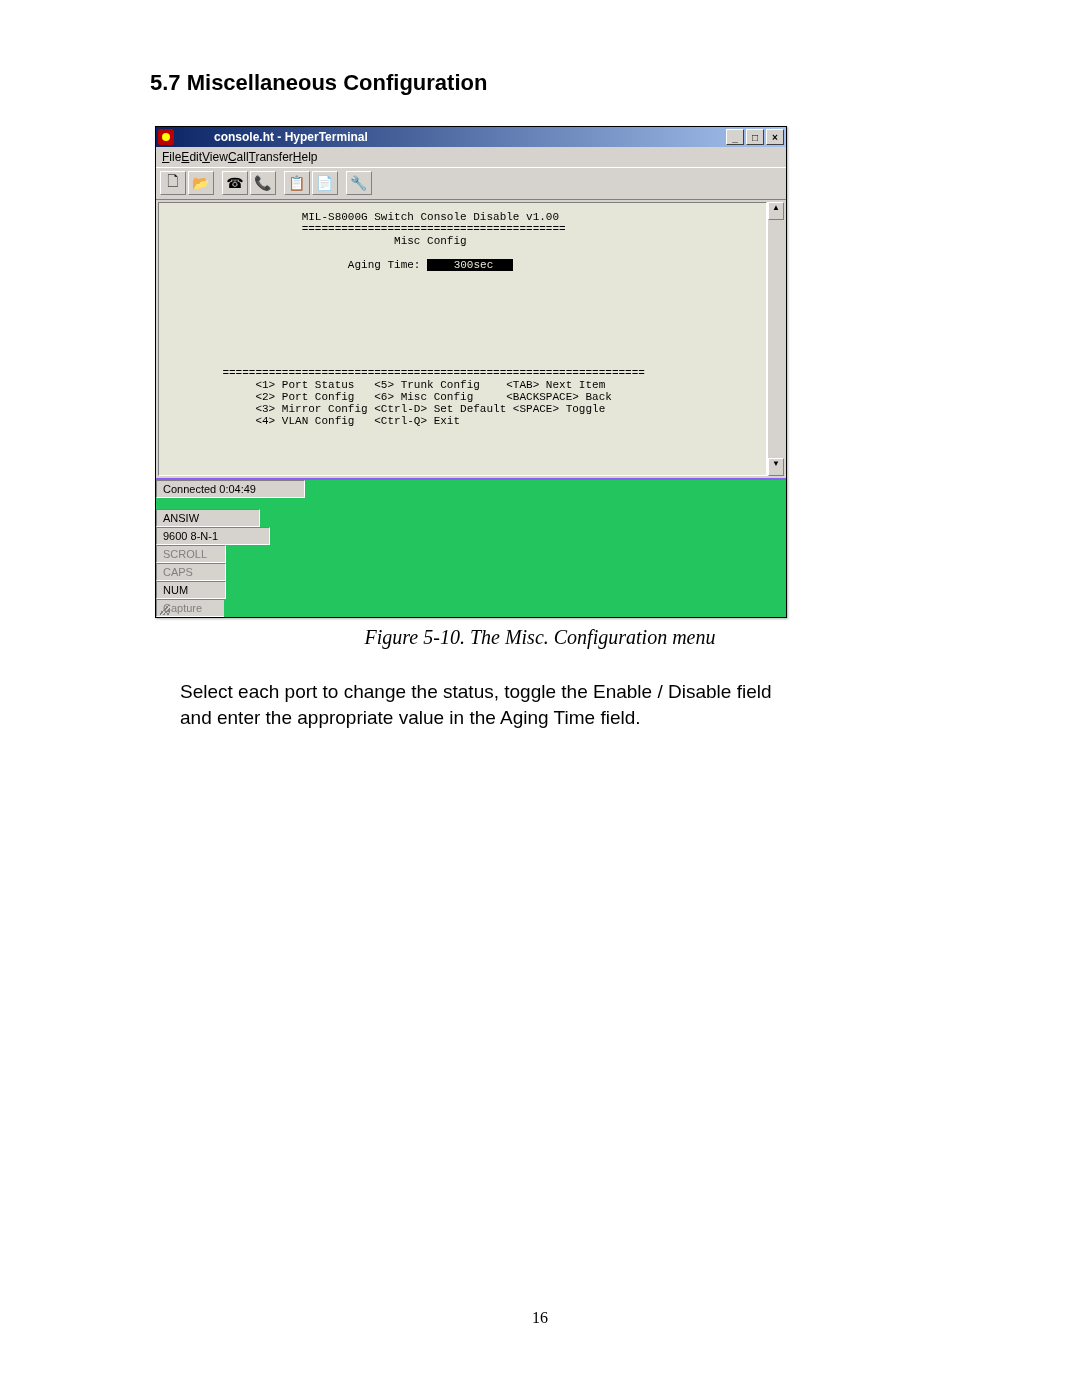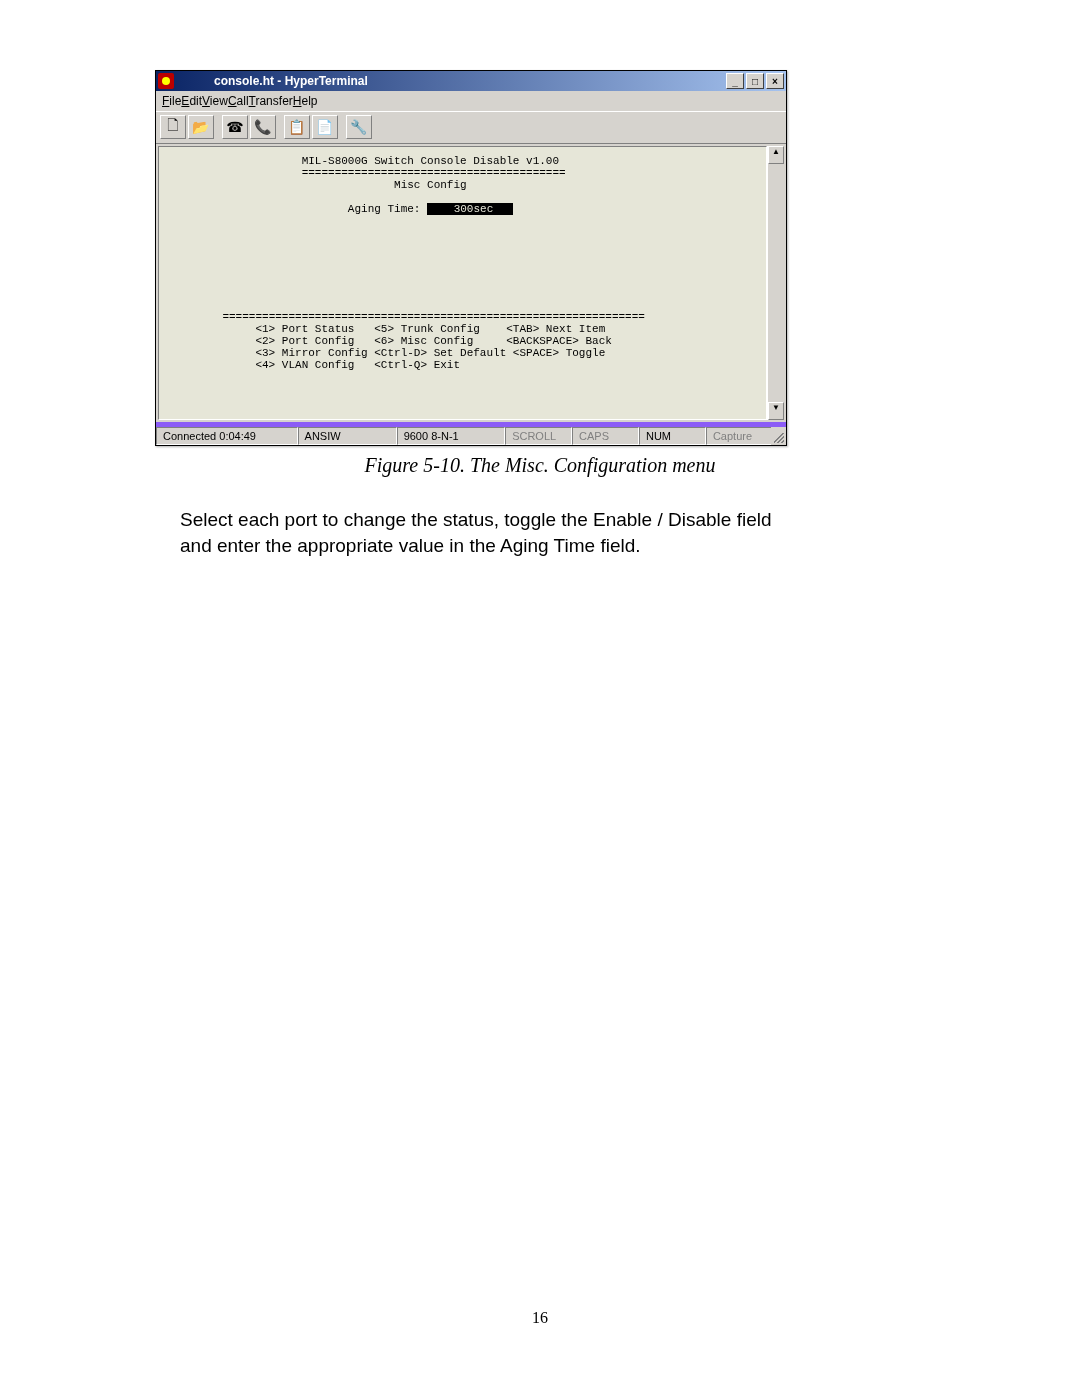--- a/index.html
+++ b/index.html
@@ -142,37 +142,38 @@
   .sb-btn{
     height:16px;
     background:#d6d3ce;
     border:1px solid #fff;
     border-right-color:#808080;
     border-bottom-color:#808080;
     font-size:8px;
     text-align:center;
   }
   .statusbar {
-    background: #7f1d1d;
+    background: #22c55e;
     display: flex;
     font-size: 11px;
-    border-top: 5px solid #8b5cf6;
+    border-top: 2px solid #8b5cf6;
+    flex-direction: column;
   }
   .status-cell {
     border: 1px solid #808080;
     border-top-color:#808080;
     border-left-color:#808080;
     border-right-color:#fff;
     border-bottom-color:#fff;
     padding: 2px 6px;
     background:#d6d3ce;
   }
   .status-dim { color: #808080; }
   .status-conn{width:135px;}
-  .status-emul{width:90px;}
+  .status-emul{width:90px;margin-top:11px;}
   .status-sett{width:100px;}
   .status-ind{width:56px;}
   .status-cap{width:55px;border-right:none;}
   .resize-grip{
     width:16px;
     background:#d6d3ce;
     position:relative;
   }
   .resize-grip::after{
     content:"";
@@ -204,20 +205,21 @@
     width: 100%;
     text-align: center;
     font-family: "Times New Roman", serif;
     font-size: 16px;
   }
 </style>
 </head>
 <body>
 
 <div class="page">
+  <div class="section-heading">5.7 Miscellaneous Configuration</div>
 
   <div class="hyperterm-window">
     <div class="titlebar">
       <span class="titlebar-icon"></span>
       <span class="titlebar-text">console.ht - HyperTerminal</span>
       <div class="titlebar-buttons">
         <div class="titlebar-btn">_</div>
         <div class="titlebar-btn">□</div>
         <div class="titlebar-btn">×</div>
       </div>

